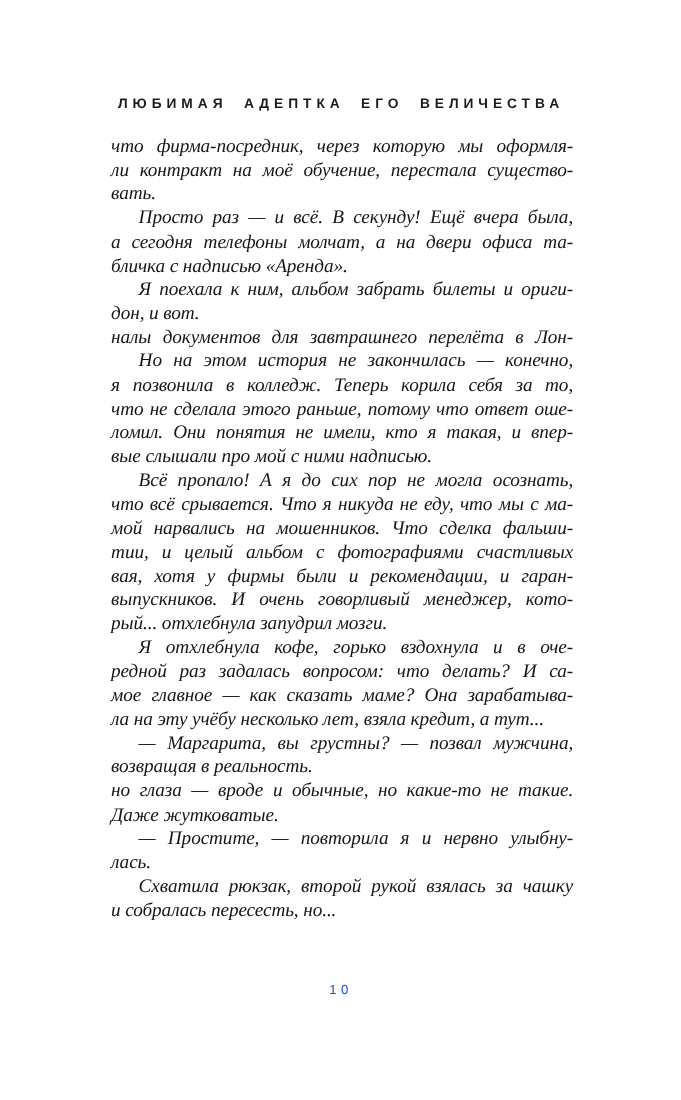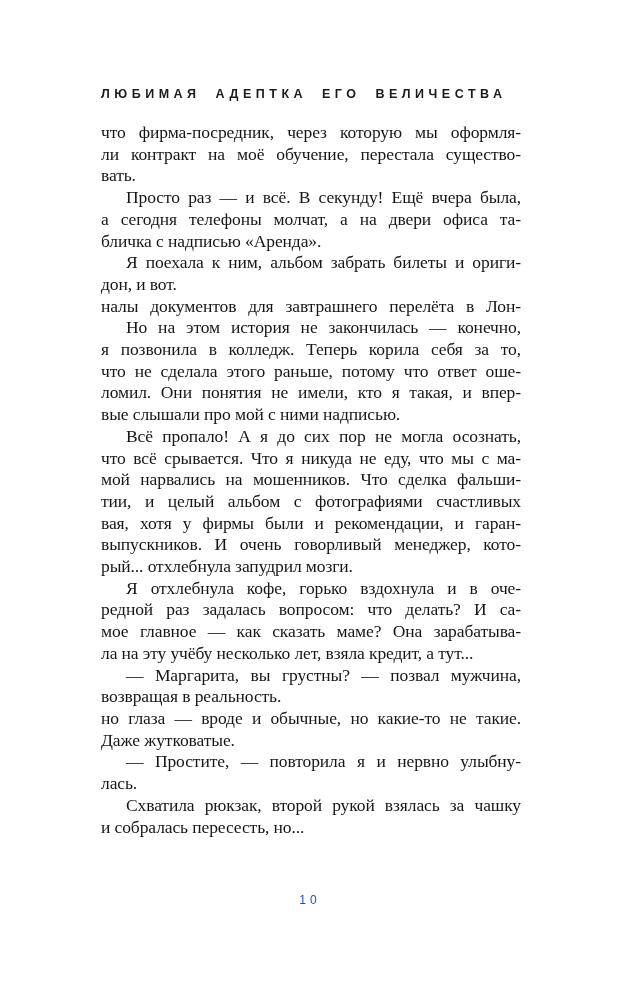--- a/index.html
+++ b/index.html
@@ -14,40 +14,42 @@
     background: #ffffff;
     overflow: hidden;
     font-family: "Liberation Serif", serif;
     color: #161616;
   }
   .running-head {
     position: absolute;
     top: 87px;
     left: 101px;
     width: 418px;
+    text-align: center;
     font-family: "Liberation Sans", sans-serif;
     font-weight: 700;
     font-size: 12.5px;
     letter-spacing: 4.5px;
     word-spacing: 7px;
     color: #1b1b1b;
     white-space: nowrap;
   }
   .text-block {
     position: absolute;
     top: 122px;
     left: 101px;
     width: 420px;
     font-size: 17.5px;
     line-height: 21.7px;
     letter-spacing: -0.1px;
   }
   .paragraph {
     margin: 0;
     padding: 0;
+    font-style: italic;
   }
   .line {
     text-align: justify;
     text-align-last: justify;
     white-space: normal;
   }
   .line.first-indent {
     text-indent: 25px;
   }
   .line.last-line {

